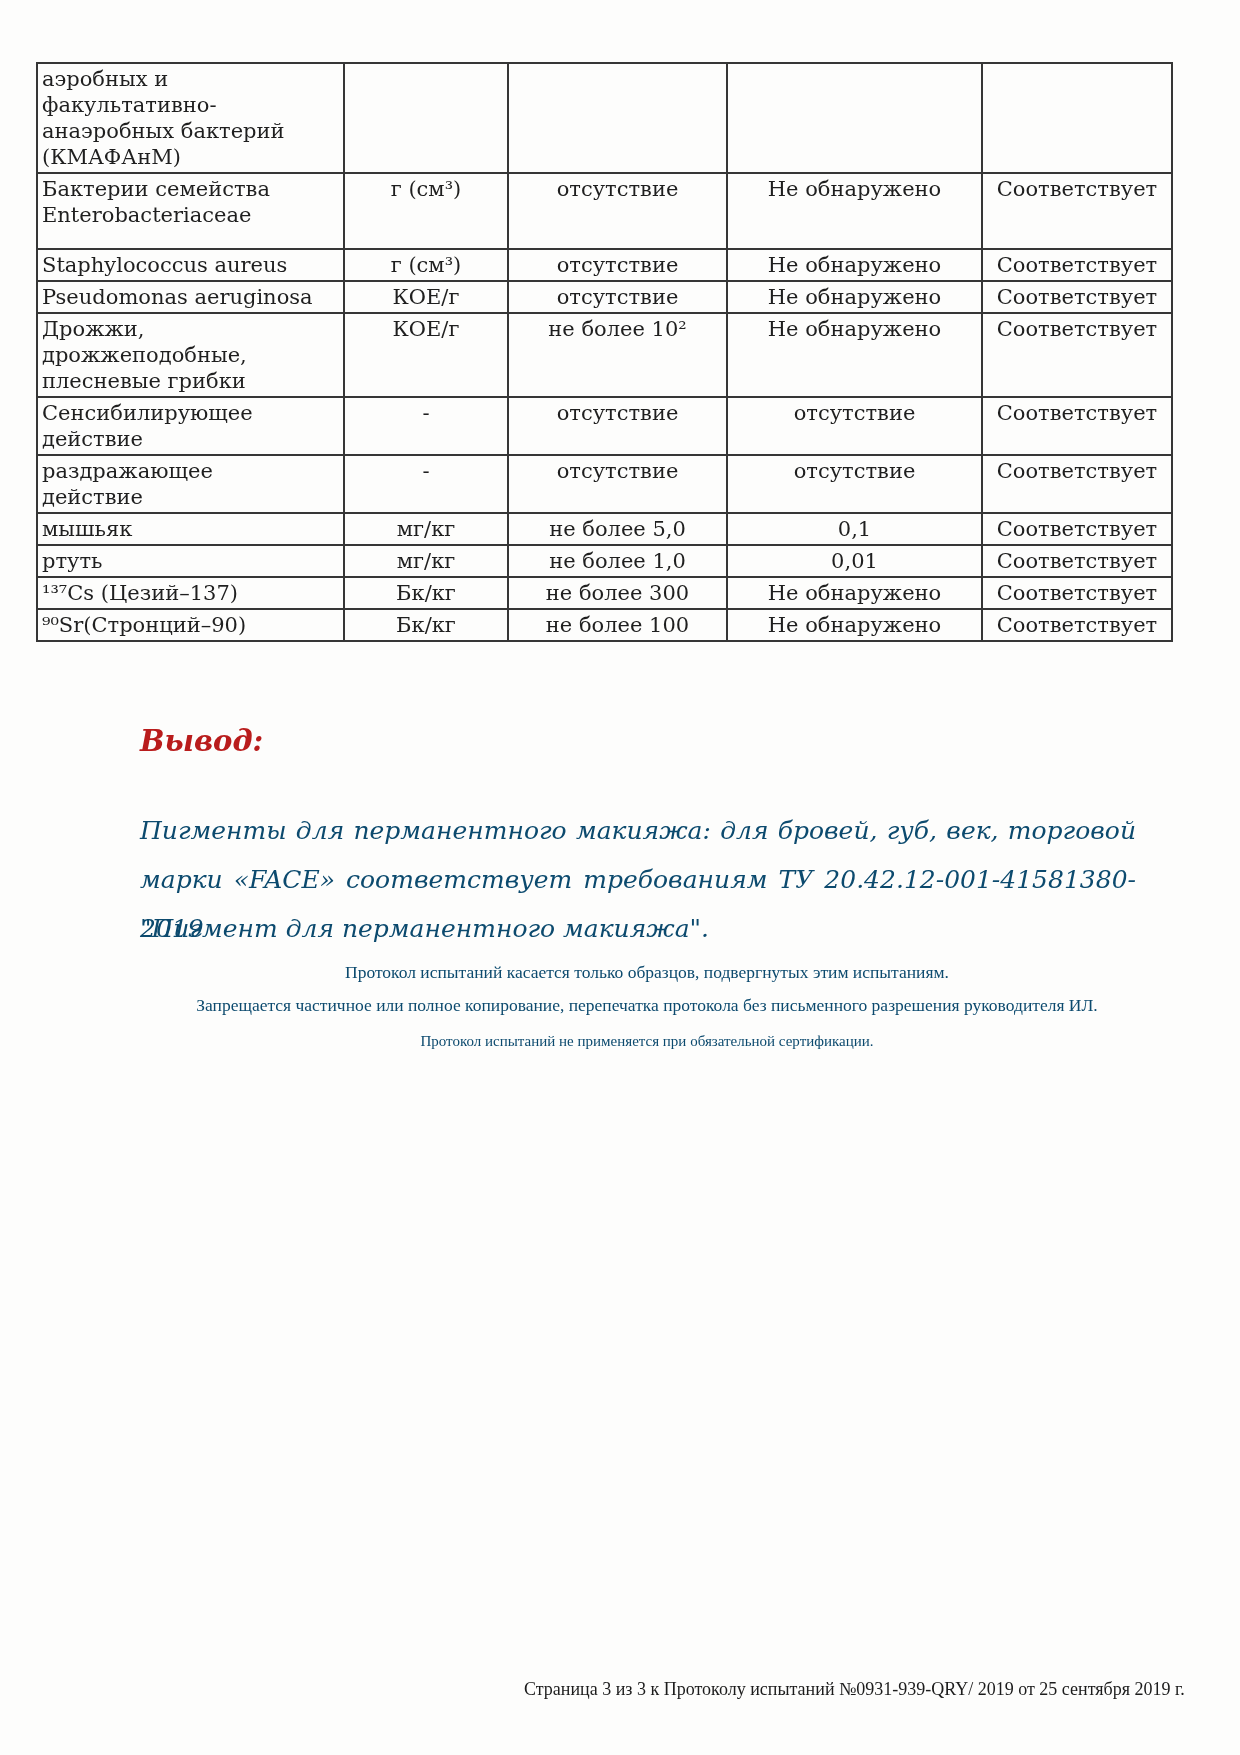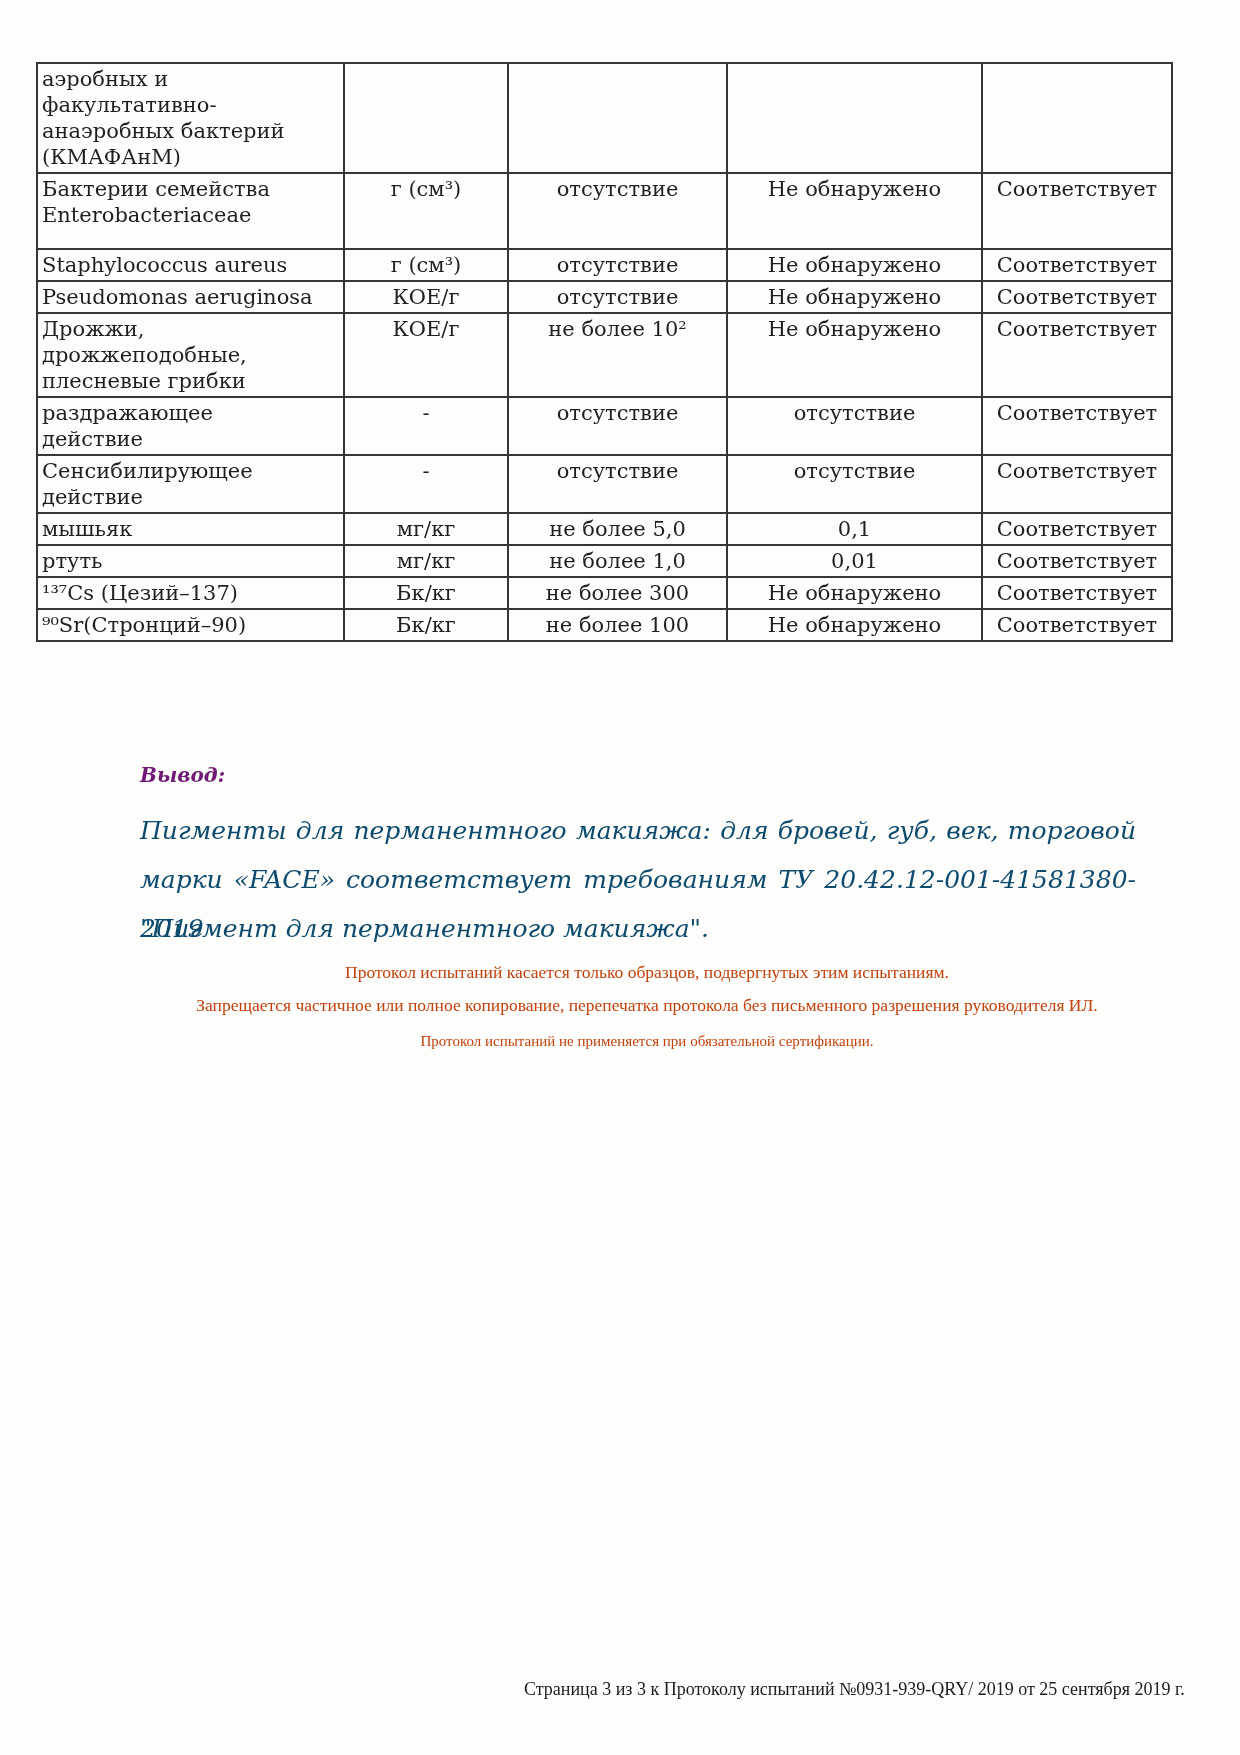--- a/index.html
+++ b/index.html
@@ -38,43 +38,43 @@
   tbody.results-body tr:nth-child(1)  { height:104px; }
   tbody.results-body tr:nth-child(2)  { height:76px; }
   tbody.results-body tr:nth-child(5)  { height:80px; }
   tbody.results-body tr:nth-child(6)  { height:56px; }
   tbody.results-body tr:nth-child(7)  { height:56px; }
   tbody.results-body tr:nth-child(12) { height:36px;margin-top:40px; }
   tbody.results-body tr:nth-child(13) { height:34px; }
 
   
   .conclusion-heading {
-    position:absolute; left:140px; top:763px;
-    font-size:20px; font-weight:bold; font-style:italic;
-    color:#701a75;
+    position:absolute; left:140px; top:724px;
+    font-size:29px; font-weight:bold; font-style:italic;
+    color:#b91c1c;
   }
   .conclusion-body {
     position:absolute; left:140px; top:806px; width:996px;
     font-size:25px; font-style:italic; color:#0c4a6e;
   }
   .conclusion-body .line {
     display:block; height:49px; line-height:49px;
     white-space:normal; overflow:visible;
   }
   .conclusion-body .line.j {
     text-align:justify;
     text-align-last:justify;
   }
 
   
   .notes {
     position:absolute; left:54px; top:962px; width:1186px;
     text-align:center;
     font-family:"Liberation Serif", serif;
-    color:#c2410c;
+    color:#0c4a6e;
   }
   .notes .note-1 { font-size:17.5px; line-height:20px; margin-bottom:13px; }
   .notes .note-2 { font-size:17.5px; line-height:20px; margin-bottom:17px; }
   .notes .note-3 { font-size:15px;   line-height:18px; }
 
   
   .footer {
     position:absolute; left:524px; top:1679px;
     font-family:"Liberation Serif", serif;
     font-size:18px; color:#1c1c1c;
@@ -130,29 +130,29 @@
         <tr>
     <td class="c-param">Дрожжи,
 дрожжеподобные,
 плесневые грибки</td>
     <td class="c-unit">КОЕ/г</td>
     <td class="c-norm">не более 10²</td>
     <td class="c-result">Не обнаружено</td>
     <td class="c-conf">Соответствует</td>
   </tr>
         <tr>
-    <td class="c-param">раздражающее
+    <td class="c-param">Сенсибилирующее
 действие</td>
     <td class="c-unit">-</td>
     <td class="c-norm">отсутствие</td>
     <td class="c-result">отсутствие</td>
     <td class="c-conf">Соответствует</td>
   </tr>
         <tr>
-    <td class="c-param">Сенсибилирующее
+    <td class="c-param">раздражающее
 действие</td>
     <td class="c-unit">-</td>
     <td class="c-norm">отсутствие</td>
     <td class="c-result">отсутствие</td>
     <td class="c-conf">Соответствует</td>
   </tr>
         <tr>
     <td class="c-param">мышьяк</td>
     <td class="c-unit">мг/кг</td>
     <td class="c-norm">не более 5,0</td>

